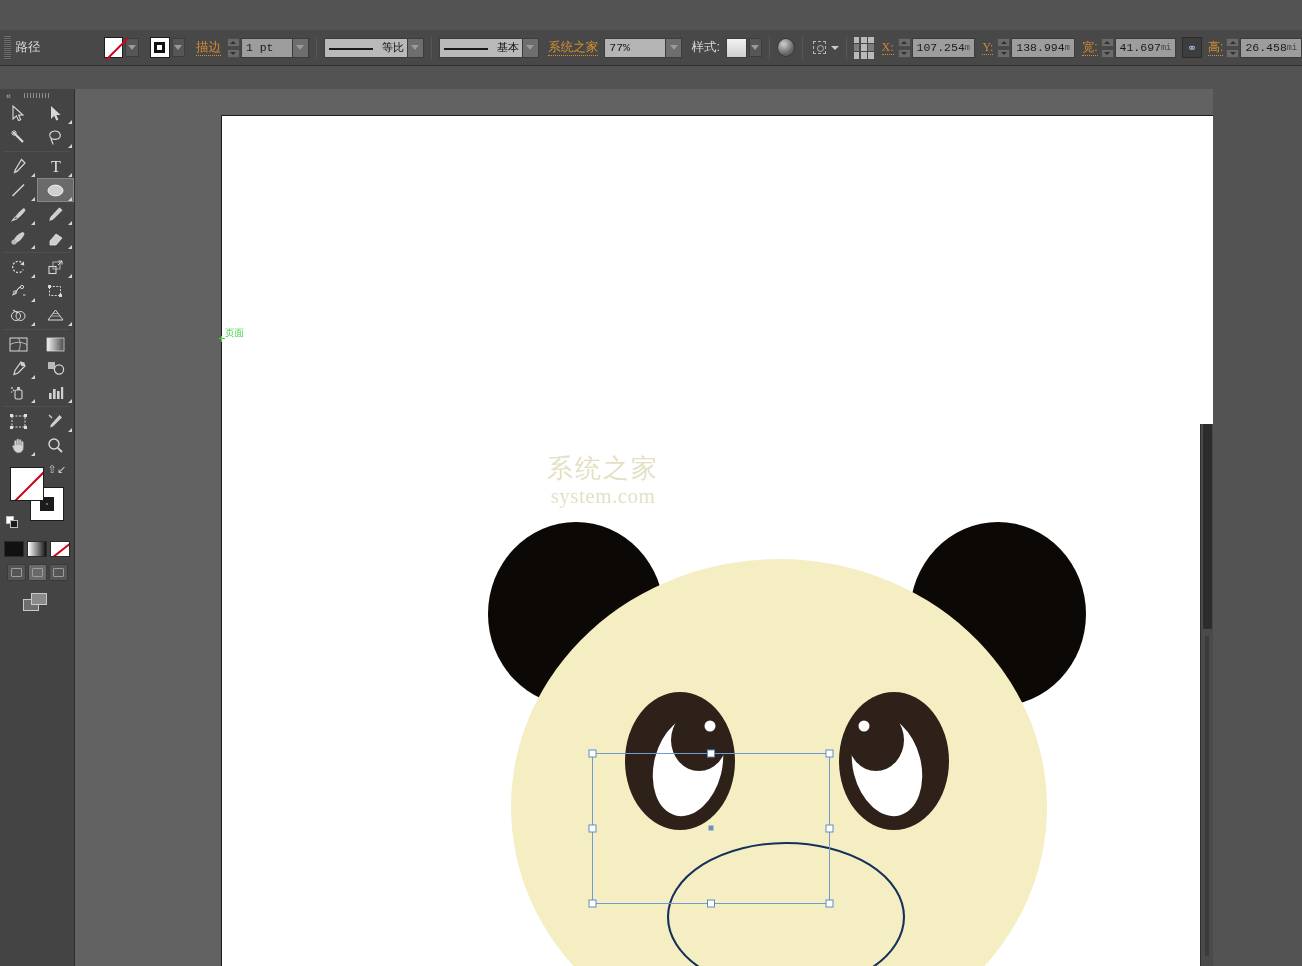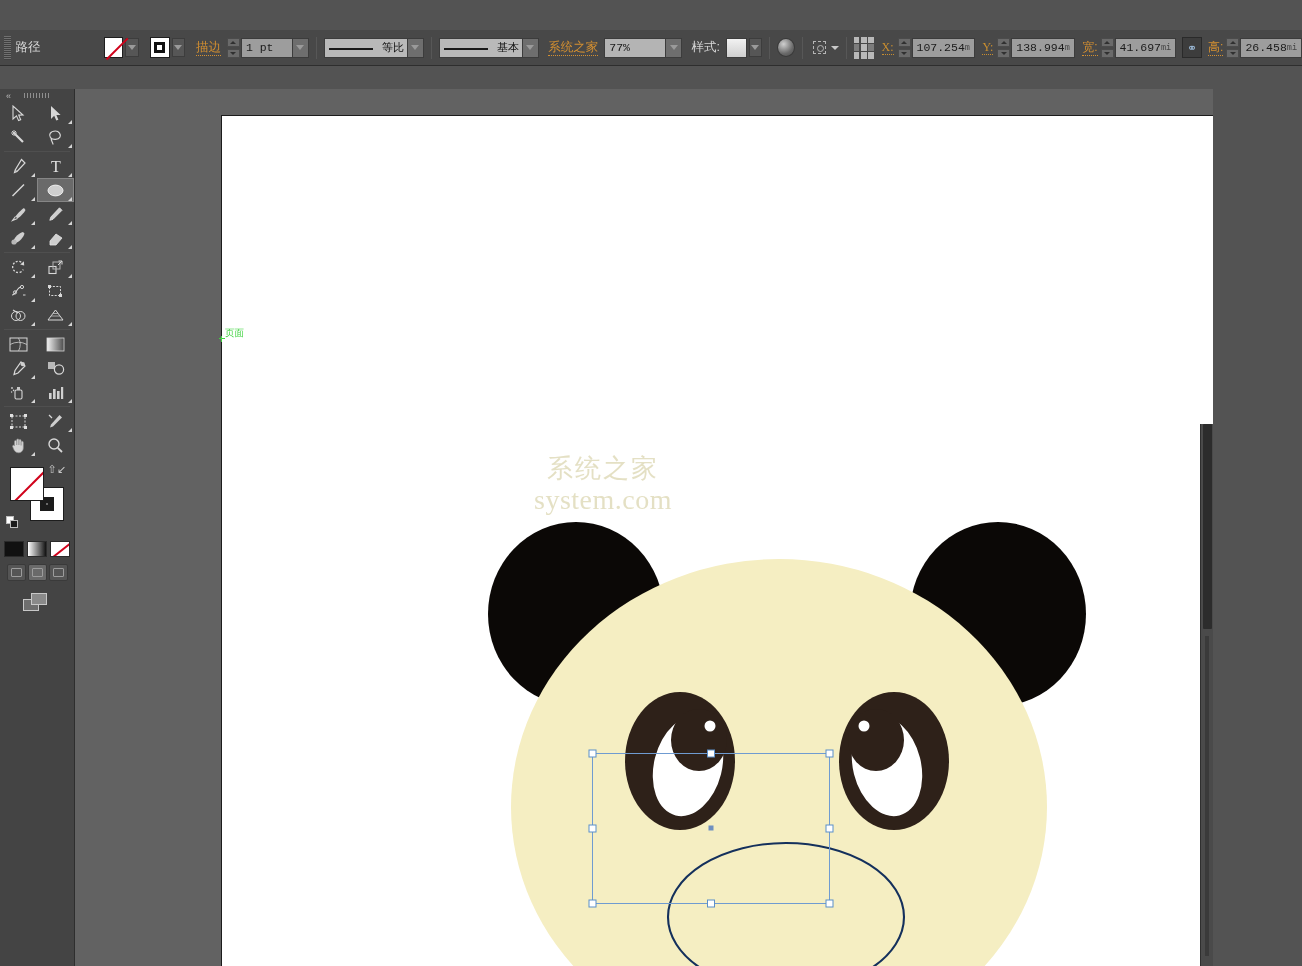--- a/index.html
+++ b/index.html
@@ -289,21 +289,21 @@
   }
   .ab-corner::before{content:"";position:absolute;left:0;top:2px;width:6px;height:1px;background:#3fd23f;}
   .ab-corner::after{content:"";position:absolute;left:2px;top:0;width:1px;height:6px;background:#3fd23f;}
 
   .watermark {
     position: absolute; left: 408px; top: 365px;
     color: rgba(205,198,148,0.55); font-size: 26px; letter-spacing: 2px;
     font-family: "Liberation Serif", serif; pointer-events: none;
     line-height: 1.15; text-align:center; width: 240px;
   }
-  .watermark .w2 { font-size: 28px; letter-spacing: 0.5px; }
+  .watermark .w2 { font-size: 21px; letter-spacing: 0.5px; }
 
   
   .panda { position: absolute; left: 146px; top: 26px; }
 
   
   .sel-layer { position:absolute; left:0; top:0; pointer-events:none; }
 
   
   .vscroll {
     position: absolute; right: 0; top: 335px; width: 13px; height: 542px;

